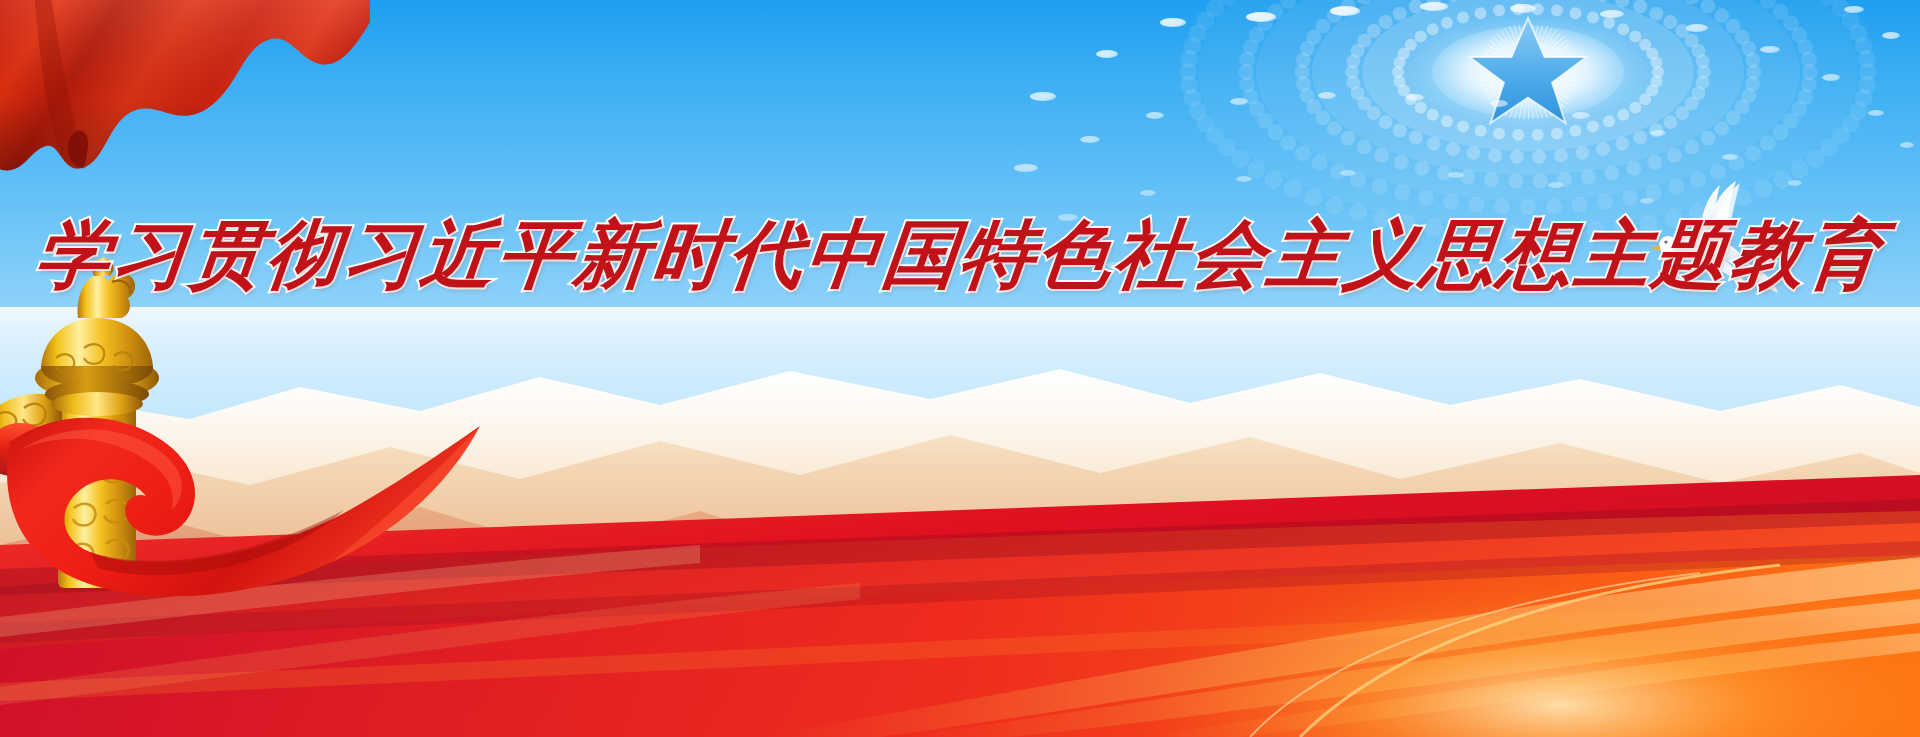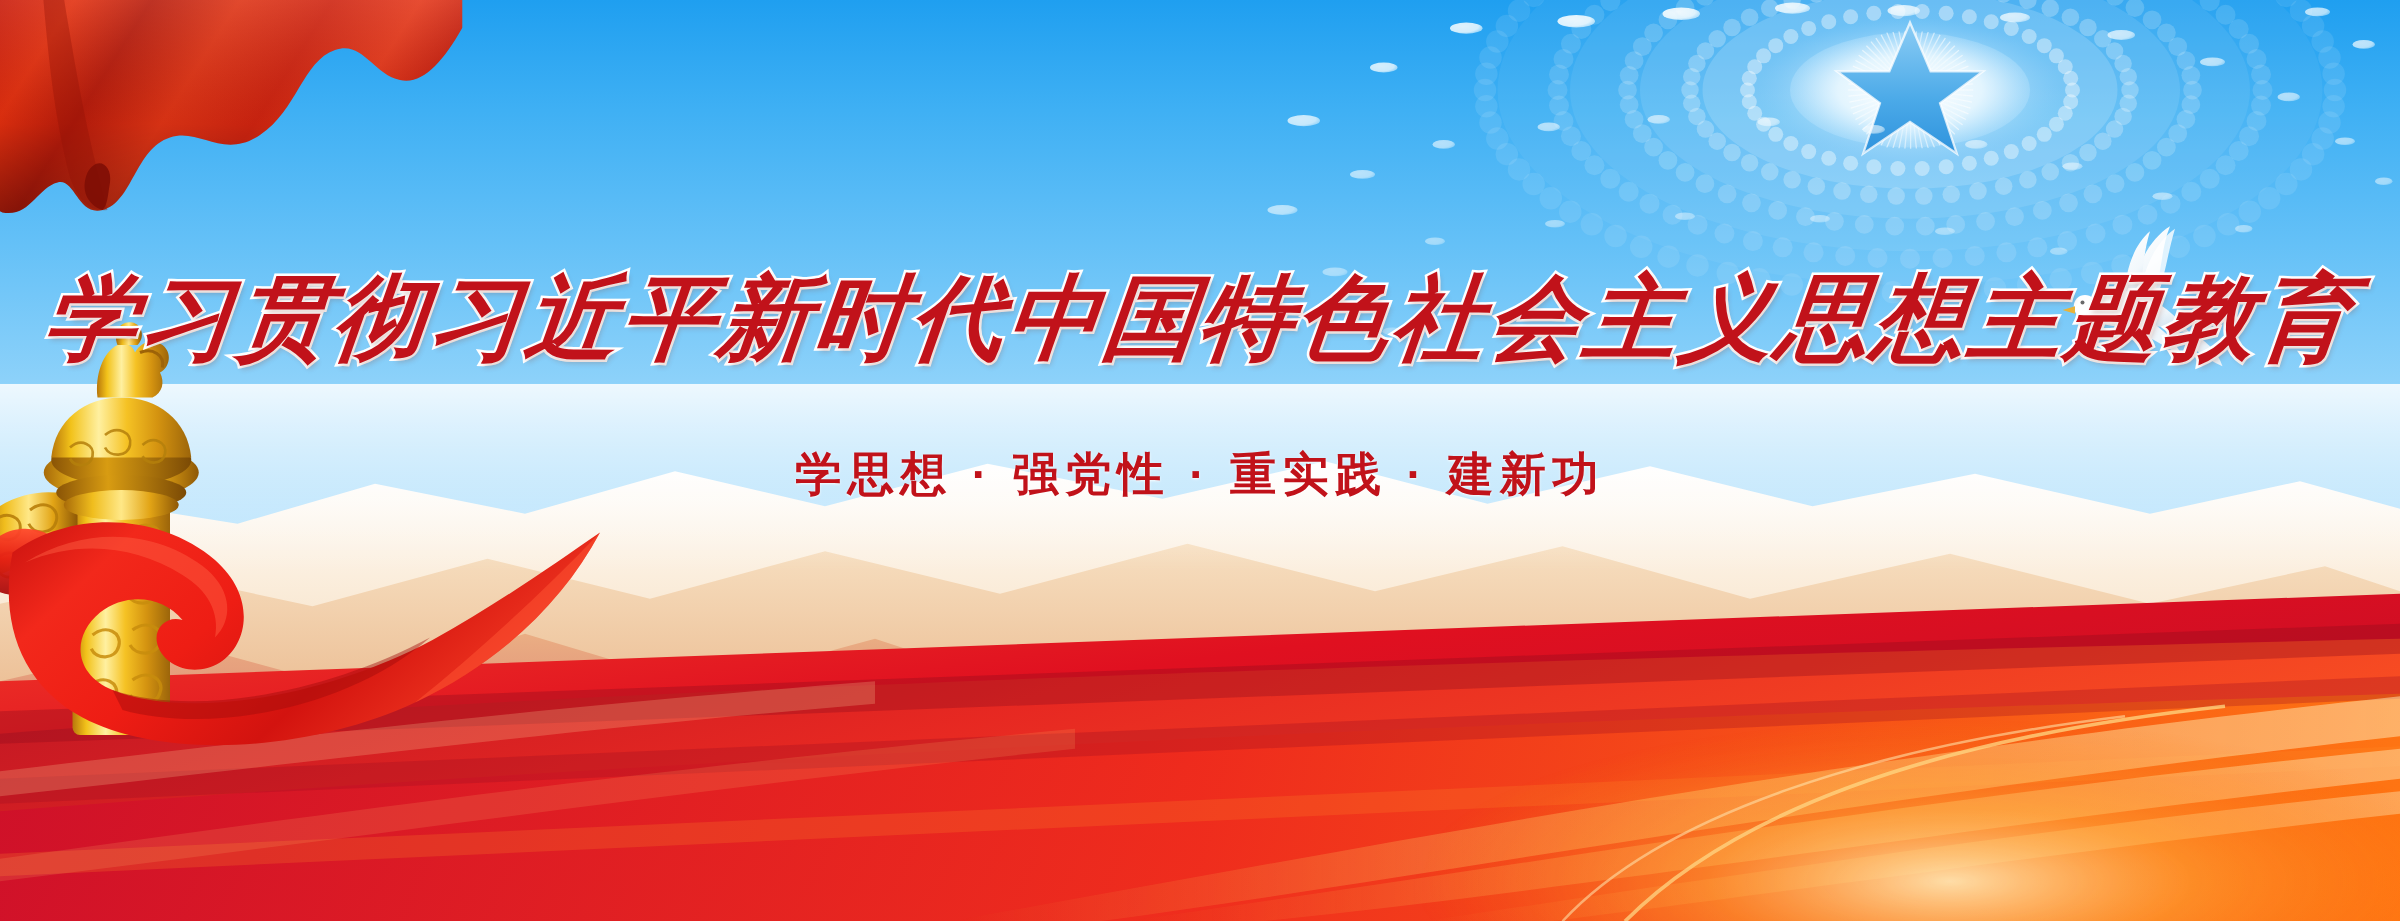--- a/index.html
+++ b/index.html
@@ -877,17 +877,14 @@
       <path d="M10,70 L0,73 L10,76 Z" fill="#e8b33a"></path>
       <circle cx="16" cy="67" r="1.6" fill="#6a6a6a"></circle>
 
       <path d="M100,90 C114,96 124,106 128,118 C114,112 102,102 96,94 Z" fill="#e9f3fa"></path>
     </svg>
   </div>
 
   <div class="title-wrap">
     <span class="main-title">学习贯彻习近平新时代中国特色社会主义思想主题教育</span>
   </div>
-  <div class="subtitle-wrap">
-    <span class="subtitle">学思想 · 强党性 · 重实践 · 建新功</span>
-  </div>
 
 </div>
 
 </body></html>

